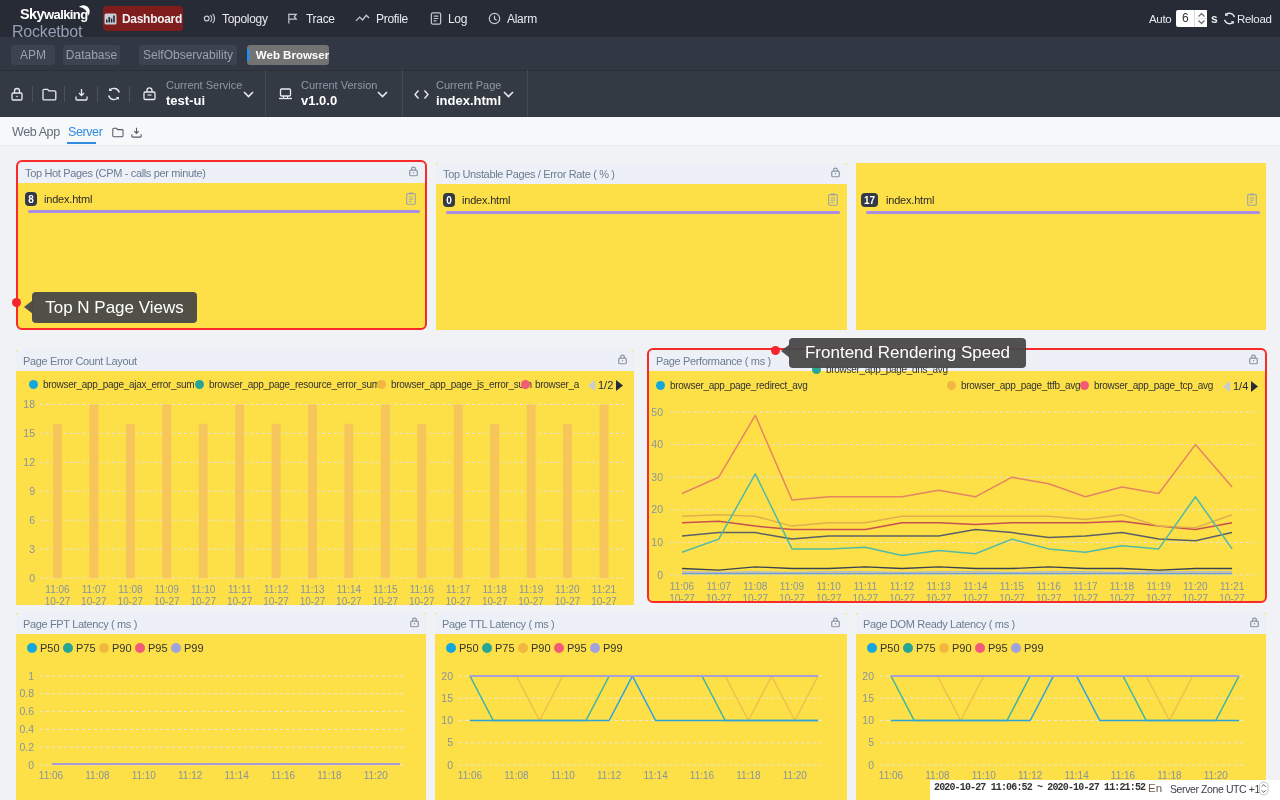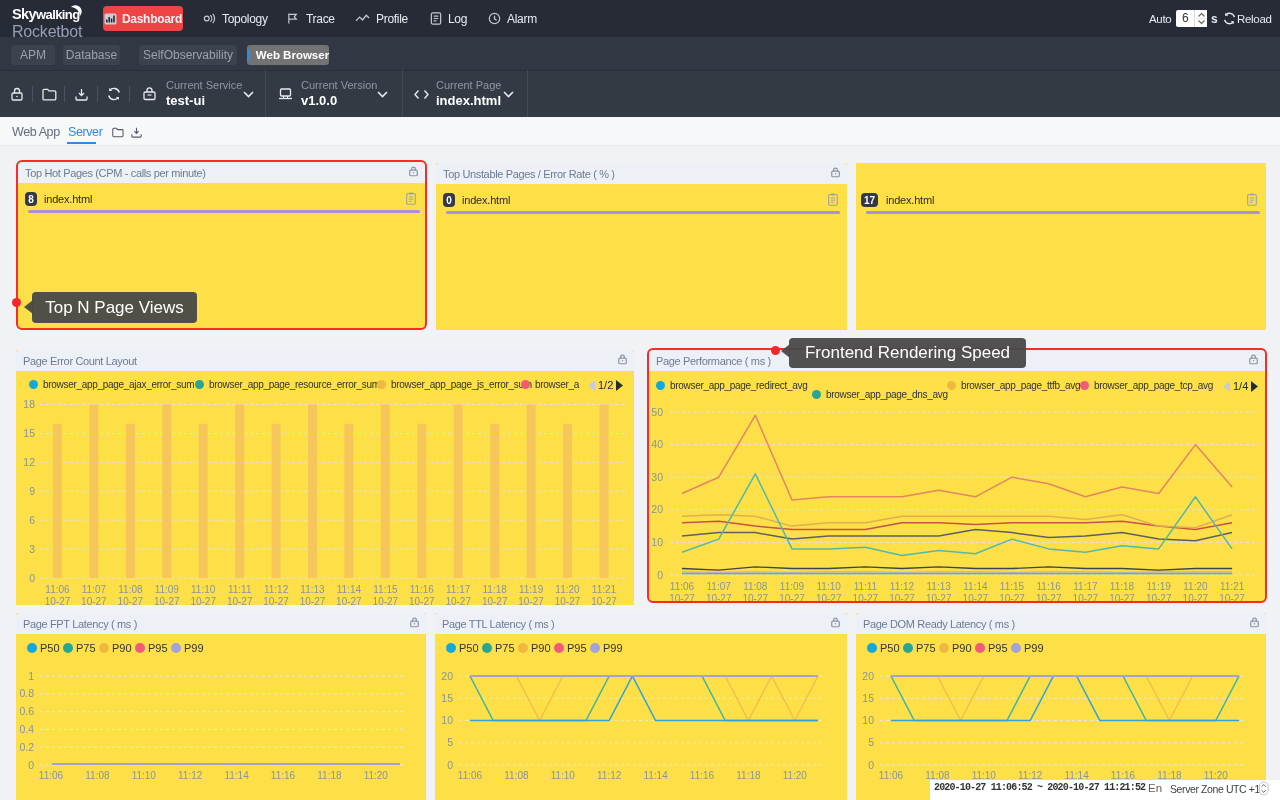--- a/index.html
+++ b/index.html
@@ -4,24 +4,24 @@
 <style>
 * { margin:0; padding:0; box-sizing:border-box; }
 html,body { width:1280px; height:800px; font-family:"Liberation Sans", sans-serif; background:#f0f2f5; overflow:hidden; }
 .abs { position:absolute; }
 
 #rowA { position:absolute; left:0; top:0; width:1280px; height:37px; background:#272b36; }
 #rowB { position:absolute; left:0; top:37px; width:1280px; height:33px; background:#323843; }
 #rowC { position:absolute; left:0; top:70px; width:1280px; height:47px; background:#343a44; border-top:1px solid #2a2f38; }
 #rowD { position:absolute; left:0; top:117px; width:1280px; height:29px; background:#f7f8fa; border-bottom:1px solid #e9ebf0; }
 .logo { position:absolute; left:12px; top:6px; color:#fff; }
-.logo .l1 { font-size:17px; font-weight:bold; letter-spacing:0px; }
+.logo .l1 { font-size:17px; font-weight:bold; letter-spacing:0px;margin-left:8px; }
 .logo .l2 { font-size:16px; letter-spacing:-0.2px; color:#94a0b4; margin-top:1px; }
 .navitem { position:absolute; top:0; height:37px; display:flex; align-items:center; gap:6px; color:#e8eaef; font-size:12px; letter-spacing:-0.3px; white-space:nowrap; }
-.navbtn { position:absolute; left:103px; top:6px; width:80px; height:25px; background:#ef4444; border-radius:4px; display:flex; align-items:center; justify-content:center; gap:5px; color:#f0f1f4; font-size:12px; letter-spacing:-0.3px; font-weight:bold; }
+.navbtn { position:absolute; left:103px; top:6px; width:80px; height:25px; background:#7f1d1d; border-radius:4px; display:flex; align-items:center; justify-content:center; gap:5px; color:#f0f1f4; font-size:12px; letter-spacing:-0.3px; font-weight:bold; }
 .tabbtn { position:absolute; white-space:nowrap; top:45px; height:20px; background:#3d434e; border-radius:3px; color:#9ba1ac; font-size:12px; display:flex; align-items:center; justify-content:center; }
 .tabbtn.active { color:#fff; font-weight:bold; background:#737373; }
 .bluebar { display:inline-block; flex-shrink:0; width:3px; height:12px; background:#2f8be0; margin-right:6px; border-radius:1px; }
 .sep { position:absolute; top:86px; width:1px; height:16px; background:#4a5160; }
 .fullsep { position:absolute; top:70px; width:1px; height:47px; background:#424a55; }
 .cIcon { position:absolute; top:86px; }
 .ddlabel { position:absolute; color:#8f97a6; font-size:11px; }
 .ddvalue { position:absolute; color:#fff; font-size:13px; font-weight:bold; }
 .rowDtab { position:absolute; top:125px; font-size:12.5px; letter-spacing:-0.4px; color:#626d7a; }
 
@@ -331,21 +331,21 @@
 <div class="chead">Page Performance ( ms )<span class="lockic"><svg width="9" height="10.5" viewBox="0 0 12 14" style="position:static;">
             <rect x="1" y="5.5" width="10" height="7.5" rx="1.5" stroke="#8a93a2" stroke-width="1.6" fill="none"></rect>
             <path d="M3.5 5.5 V4 a2.5 2.5 0 0 1 5 0 v1.5" stroke="#8a93a2" stroke-width="1.6" fill="none"></path>
             <circle cx="6" cy="9" r="1" fill="#8a93a2"></circle>
           </svg></span></div>
 </div>
 <div class="legend leg2" style="left:656px; top:380px;">
       <span class="dot" style="background:#13a8dd;"></span>
       <span>browser_app_page_redirect_avg</span>
     </div>
-<div class="legend leg2" style="left:812px; top:389px;">
+<div class="legend leg2" style="left:812px; top:364px;">
       <span class="dot" style="background:#27a595;"></span>
       <span>browser_app_page_dns_avg</span>
     </div>
 <div class="legend leg2" style="left:947px; top:380px;">
       <span class="dot" style="background:#f0b840;"></span>
       <span>browser_app_page_ttfb_avg</span>
     </div>
 <div class="legend leg2" style="left:1080px; top:380px;">
       <span class="dot" style="background:#f25a77;"></span>
       <span>browser_app_page_tcp_avg</span>

